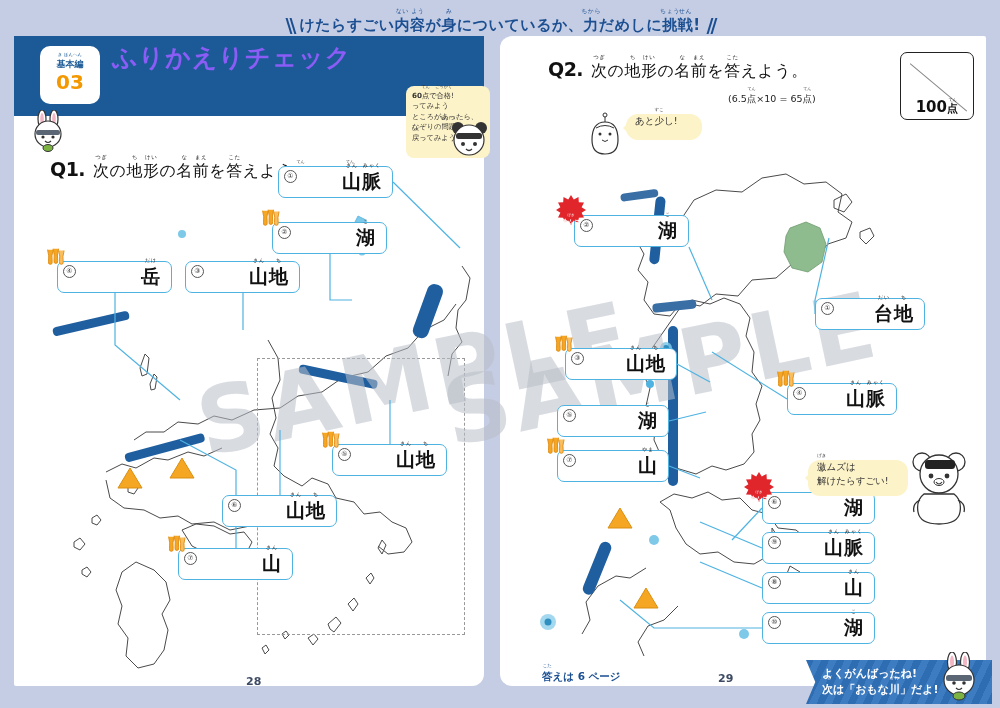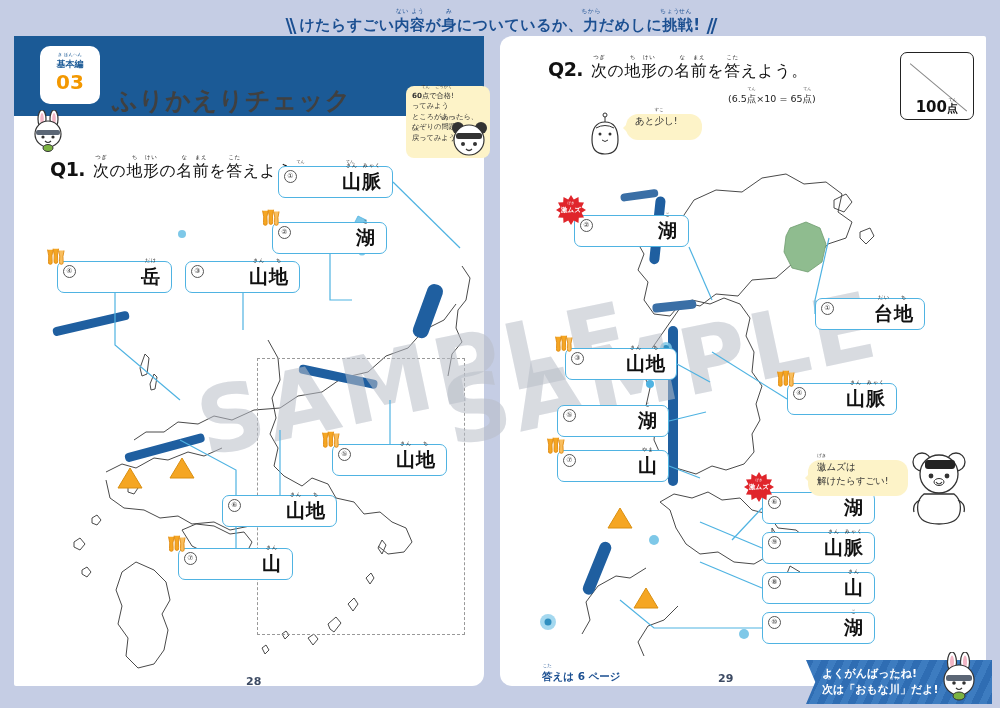--- a/index.html
+++ b/index.html
@@ -36,21 +36,21 @@
   }
   .badge{
     position:absolute;left:26px;top:10px;width:60px;height:58px;
     background:#fff;border-radius:10px;
     display:flex;flex-direction:column;align-items:center;justify-content:center;
   }
   .badge .bt{font-size:9px;font-weight:bold;color:#1b5a96;position:relative;}
   .badge .bt .ruby{position:absolute;top:-6px;left:50%;transform:translateX(-50%);font-size:4.5px;font-weight:normal;white-space:nowrap;}
   .badge .bn{font-size:20px;font-weight:bold;color:#f39800;line-height:1;margin-top:1px;}
   .htitle{
-    position:absolute;left:98px;top:8px;color:#404040;font-weight:bold;margin-top:43px;
+    position:absolute;left:98px;top:8px;color:#8b5cf6;font-weight:bold;
   }
   .htitle .l1{font-size:25px;letter-spacing:1px;line-height:1.1;}
   .htitle .l2{font-size:21px;letter-spacing:1px;line-height:1.25;margin-top:2px;}
   .htitle .ruby{font-size:6px;}
 
   
   .memo{
     position:absolute;left:392px;top:50px;width:84px;height:72px;
     background:#fdf3c8;border-radius:8px;padding:5px 6px;box-sizing:border-box;
     font-size:7.2px;line-height:1.45;color:#333;
@@ -91,21 +91,21 @@
     position:absolute;right:10px;bottom:2px;font-size:19px;font-weight:bold;color:#111;letter-spacing:1px;
   }
   .abox .ans .rbw{position:relative;display:inline-block;}
   .abox .ans .ruby{position:absolute;top:-7px;left:50%;transform:translateX(-50%);font-size:5px;font-weight:normal;white-space:nowrap;}
 
   
   .muz{position:absolute;width:22px;height:22px;z-index:40;pointer-events:none;}
   .muz svg{width:100%;height:100%;}
   .geki{
     position:absolute;width:30px;height:30px;z-index:40;
-    display:flex;align-items:center;justify-content:center;
+    display:flex;align-items:flex-end;justify-content:center;
   }
   .geki .star{position:absolute;inset:0;}
   .geki .txt{position:relative;color:#fff;font-size:6.5px;font-weight:bold;z-index:2;text-align:center;line-height:1;}
   .geki .txt .ruby{position:absolute;top:-5px;left:50%;transform:translateX(-50%);font-size:3.5px;font-weight:normal;}
 
   
   .lines{position:absolute;inset:0;z-index:10;pointer-events:none;}
   .mapwrap{position:absolute;z-index:5;}
   .mapwrap svg{display:block;}
 

